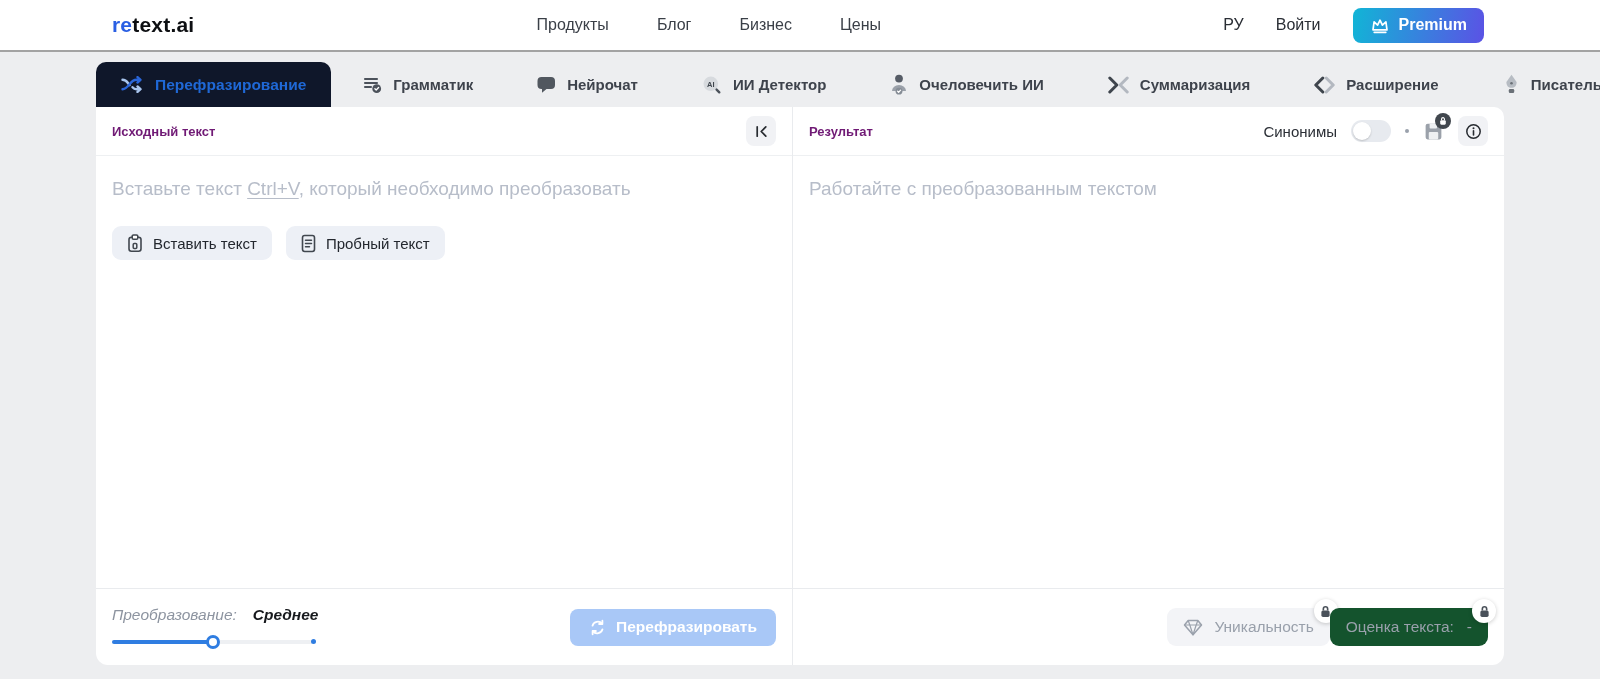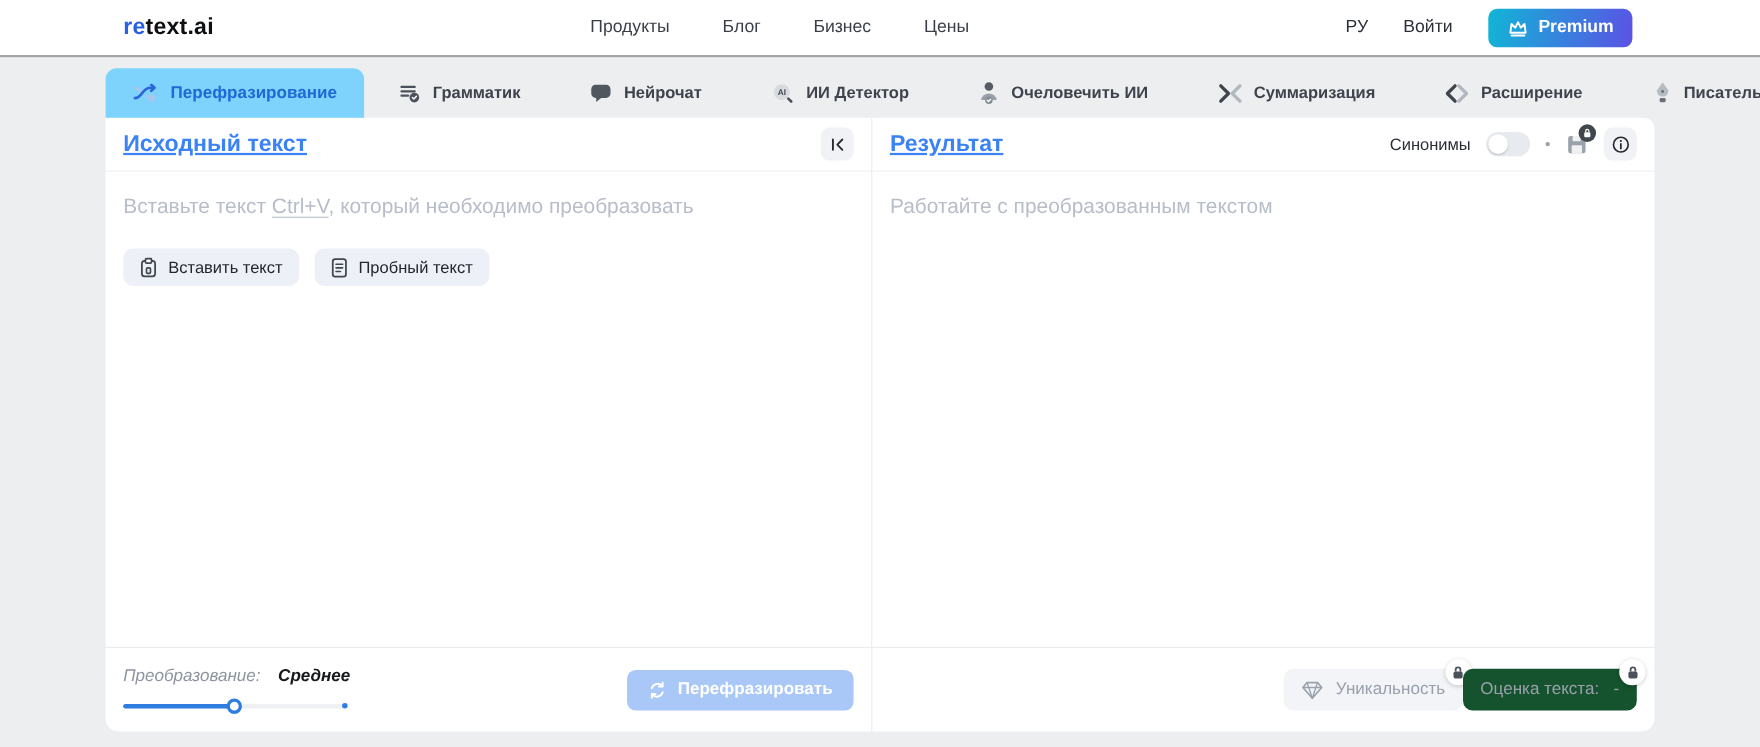--- a/index.html
+++ b/index.html
@@ -16,31 +16,31 @@
   .nav-right { display:flex; align-items:center; gap:32px; }
   .lang, .login { font-size:16px; color:#2a2e35; cursor:pointer; }
   .premium-btn { display:flex; align-items:center; gap:9px; height:35px; padding:0 17px;
     border-radius:8px; background:linear-gradient(100deg,#11b5d6 0%,#5b52e5 100%);
     color:#fff; font-weight:700; font-size:16px; cursor:pointer; border:none; }
 
   
   .tabstrip { display:flex; align-items:stretch; height:45px; margin:10px 96px 0; }
   .tab { display:flex; align-items:center; gap:11px; padding:0 32px; font-size:15px;
     font-weight:600; color:#3e434c; cursor:pointer; white-space:nowrap; }
-  .tab.active { background:#7dd3fc; border-radius:10px 10px 0 0; color:#1f68d6;
+  .tab.active { background:#0f172a; border-radius:10px 10px 0 0; color:#1f68d6;
     font-weight:700; padding:0 25px; font-size:15.5px; }
 
   
   .main { margin:0 96px; height:558px; background:#fff;
     border-radius:0 10px 12px 12px; display:flex; }
   .panel-left { width:697px; border-right:1px solid #e9ebee; display:flex; flex-direction:column; }
   .panel-right { flex:1; display:flex; flex-direction:column; }
   .panel-header { height:49px; flex:0 0 49px; display:flex; align-items:center;
     justify-content:space-between; padding:0 16px; border-bottom:1px solid #eef0f2; }
-  .panel-title { font-size:21px; font-weight:700; color:#3b82f6;text-decoration:underline; }
+  .panel-title { font-size:13px; font-weight:700; color:#701a75; }
   .panel-body { flex:1; padding:22px 16px; cursor:text; }
   .placeholder { font-size:19px; color:#b7bdc9; }
   .kbd { text-decoration:underline; text-underline-offset:3px; }
   .action-row { margin-top:26px; display:flex; gap:14px; }
   .soft-btn { display:flex; align-items:center; gap:10px; height:34px; padding:0 15px;
     background:#edf0f6; border-radius:9px; font-size:15px; color:#23272e; font-weight:500;
     border:none; cursor:pointer; }
 
   .icon-btn { width:30px; height:30px; border-radius:8px; background:#f1f2f5;
     display:flex; align-items:center; justify-content:center; border:none; cursor:pointer; }

